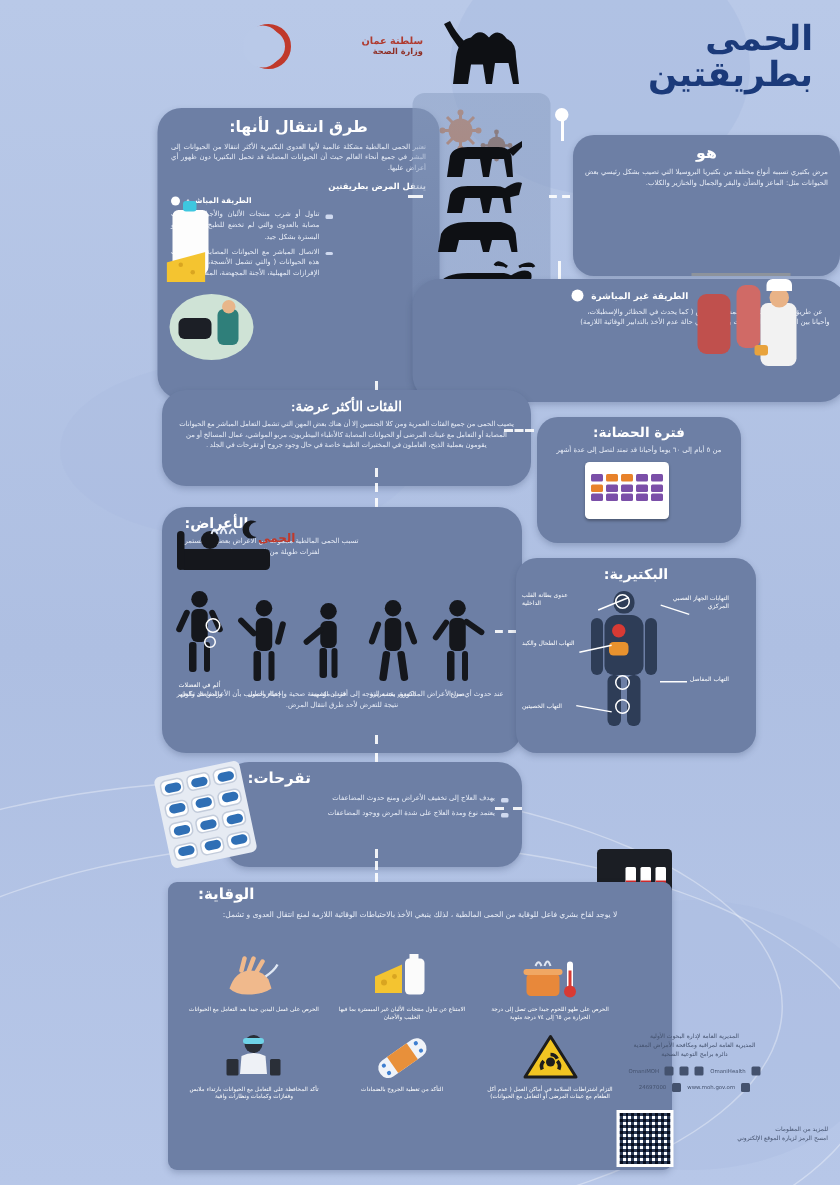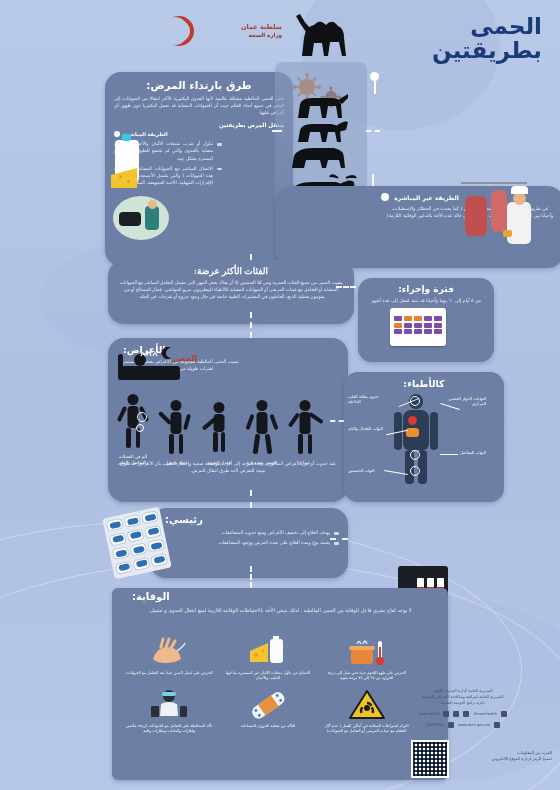--- a/index.html
+++ b/index.html
@@ -158,23 +158,27 @@
     <circle cx="11" cy="2" r="1.6"></circle>
         <circle cx="11" cy="20" r="1.6"></circle>
         <circle cx="2" cy="11" r="1.6"></circle>
         <circle cx="20" cy="11" r="1.6"></circle>
       </g>
   </svg>
 
   <div class="dot-node" style="left:370px;top:72px;"></div>
   <div class="stem" style="left:374px;top:80px;height:14px;"></div>
 
+  <div class="card" style="left:382px;top:90px;width:162px;height:82px;padding:6px 8px;">
+    <h3>هو</h3>
+    <p style="margin-top:4px;">مرض بكتيري تسببه أنواع مختلفة من بكتيريا البروسيلا التي تصيب بشكل رئيسي بعض الحيوانات مثل: الماعز والضأن والبقر والجمال والخنازير والكلاب.</p>
+  </div>
 
   <div class="card" style="left:105px;top:72px;width:170px;height:180px;padding:7px 9px;border-radius:16px;">
-    <h3>طرق بارتداء المرض:</h3>
+    <h3>طرق انتقال لأنها:</h3>
     <p style="margin-top:4px;">تعتبر الحمى المالطية مشكلة عالمية لأنها العدوى البكتيرية الأكثر انتقالا من الحيوانات إلى البشر في جميع أنحاء العالم حيث أن الحيوانات المصابة قد تحمل البكتيريا دون ظهور أي أعراض عليها.</p>
     <div class="subhead" style="text-align:right;margin-top:6px;">ينتقل المرض بطريقتين</div>
 
     <div style="display:flex;align-items:center;justify-content:flex-end;gap:4px;margin-top:3px;">
       <span class="subhead" style="margin:0;font-size:5px;">الطريقة المباشرة</span>
       <span style="width:6px;height:6px;border-radius:50%;background:#fff;display:inline-block;"></span>
     </div>
 
     <ul class="bullets" style="margin-top:3px;width:108px;margin-right:auto;margin-left:0;">
       <li>تناول أو شرب منتجات الألبان والأجبان لحيوانات مصابة بالعدوى والتي لم تخضع للطبخ أو الغلي أو البسترة بشكل جيد.</li>
@@ -238,21 +242,21 @@
   </div>
 
   <div class="dash-v" style="left:250px;top:254px;height:8px;"></div>
   <div class="card" style="left:108px;top:260px;width:228px;height:52px;padding:6px 9px;border-radius:16px;font-family:Liberation Serif, serif;">
     <h3 style="font-size:9px;">الفئات الأكثر عرضة:</h3>
     <p style="margin-top:3px;text-align:center;">يصيب الحمى من جميع الفئات العمرية ومن كلا الجنسين إلا أن هناك بعض المهن التي تشمل التعامل المباشر مع الحيوانات المصابة أو التعامل مع عينات المرضى أو الحيوانات المصابة كالأطباء البيطريون، مربو المواشي، عمال المسالخ أو من يقومون بعملية الذبح، العاملون في المختبرات الطبية خاصة في حال وجود جروح أو تقرحات في الجلد .</p>
   </div>
 
   <div class="dash-h" style="left:336px;top:286px;width:20px;"></div>
   <div class="card" style="left:358px;top:278px;width:120px;height:72px;padding:6px 8px;border-radius:14px;">
-    <h3 style="font-size:9px;">فترة وإجراء:</h3>
+    <h3 style="font-size:9px;">فترة الحضانة:</h3>
     <p style="margin-top:3px;text-align:center;">من ٥ أيام إلى ٦٠ يوما وأحيانا قد تمتد لتصل إلى عدة أشهر</p>
     <div class="calendar" style="left:32px;top:30px;width:56px;height:38px;">
       <div class="cal-grid" style="left:4px;top:8px;width:48px;">
         <div class="cal-cell" style="height:5px;"></div>
           <div class="cal-cell" style="height:5px;"></div>
         <div class="cal-cell hi" style="height:5px;"></div>
           <div class="cal-cell hi" style="height:5px;"></div>
         <div class="cal-cell" style="height:5px;"></div>
         <div class="cal-cell" style="height:5px;"></div>
           <div class="cal-cell" style="height:5px;"></div>
@@ -347,21 +351,21 @@
         </div>
         <div class="lab">ألم في العضلات والمفاصل والظهر</div>
       </div>
     </div>
 
     <p style="position:absolute;left:9px;right:9px;top:122px;text-align:center;">عند حدوث أي من الأعراض المذكورة، يجب التوجه إلى أقرب مؤسسة صحية وإخطار الطبيب بأن الأعراض قد تكون نتيجة للتعرض لأحد طرق انتقال المرض.</p>
   </div>
 
   <div class="dash-h" style="left:330px;top:420px;width:14px;"></div>
   <div class="card" style="left:344px;top:372px;width:144px;height:118px;padding:6px 8px;border-radius:14px;">
-    <h3 style="font-size:9.5px;">كالأطباء:</h3>
+    <h3 style="font-size:9.5px;">البكتيرية:</h3>
     <div style="position:absolute;left:46px;top:22px;width:52px;height:90px;">
       <div class="torso" style="left:19px;top:0;width:14px;height:15px;border-radius:50% 50% 45% 45%;"></div>
       <div class="torso" style="left:13px;top:16px;width:26px;height:40px;border-radius:8px 8px 6px 6px;"></div>
       <div class="torso" style="left:4px;top:18px;width:8px;height:38px;border-radius:5px;"></div>
       <div class="torso" style="right:4px;top:18px;width:8px;height:38px;border-radius:5px;"></div>
       <div class="torso" style="left:15px;top:56px;width:9px;height:34px;border-radius:4px;"></div>
       <div class="torso" style="right:15px;top:56px;width:9px;height:34px;border-radius:4px;"></div>
       <div style="position:absolute;left:18px;top:22px;width:9px;height:9px;border-radius:50%;background:#d83a34;"></div>
       <div style="position:absolute;left:16px;top:34px;width:13px;height:9px;border-radius:3px;background:#e8922e;"></div>
       <div class="cx-ring" style="left:20px;top:2px;"></div>
@@ -376,21 +380,21 @@
 
     <div class="cx-lab" style="left:100px;top:24px;width:42px;text-align:right;">التهابات الجهاز العصبي المركزي</div>
     <div class="cx-lab" style="left:4px;top:22px;width:44px;text-align:left;">عدوى بطانة القلب الداخلية</div>
     <div class="cx-lab" style="left:4px;top:54px;width:40px;text-align:left;">التهاب الطحال والكبد</div>
     <div class="cx-lab" style="left:104px;top:78px;width:38px;text-align:right;">التهاب المفاصل</div>
     <div class="cx-lab" style="left:4px;top:96px;width:38px;text-align:left;">التهاب الخصيتين</div>
   </div>
 
   <div class="dash-v" style="left:250px;top:490px;height:18px;"></div>
   <div class="card" style="left:150px;top:508px;width:180px;height:58px;padding:6px 9px;border-radius:16px;">
-    <h3 style="font-size:10px;text-align:left;padding-left:6px;">رئيسي:</h3>
+    <h3 style="font-size:10px;text-align:left;padding-left:6px;">تقرحات:</h3>
     <ul class="bullets" style="margin-top:4px;">
       <li>يهدف العلاج إلى تخفيف الأعراض ومنع حدوث المضاعفات</li>
       <li>يعتمد نوع ومدة العلاج على شدة المرض ووجود المضاعفات</li>
     </ul>
   </div>
   <div class="pillpack" style="left:108px;top:512px;width:52px;height:56px;">
     <div class="pill"></div>
       <div class="pill"></div>
       <div class="pill"></div>
     <div class="pill"></div>

